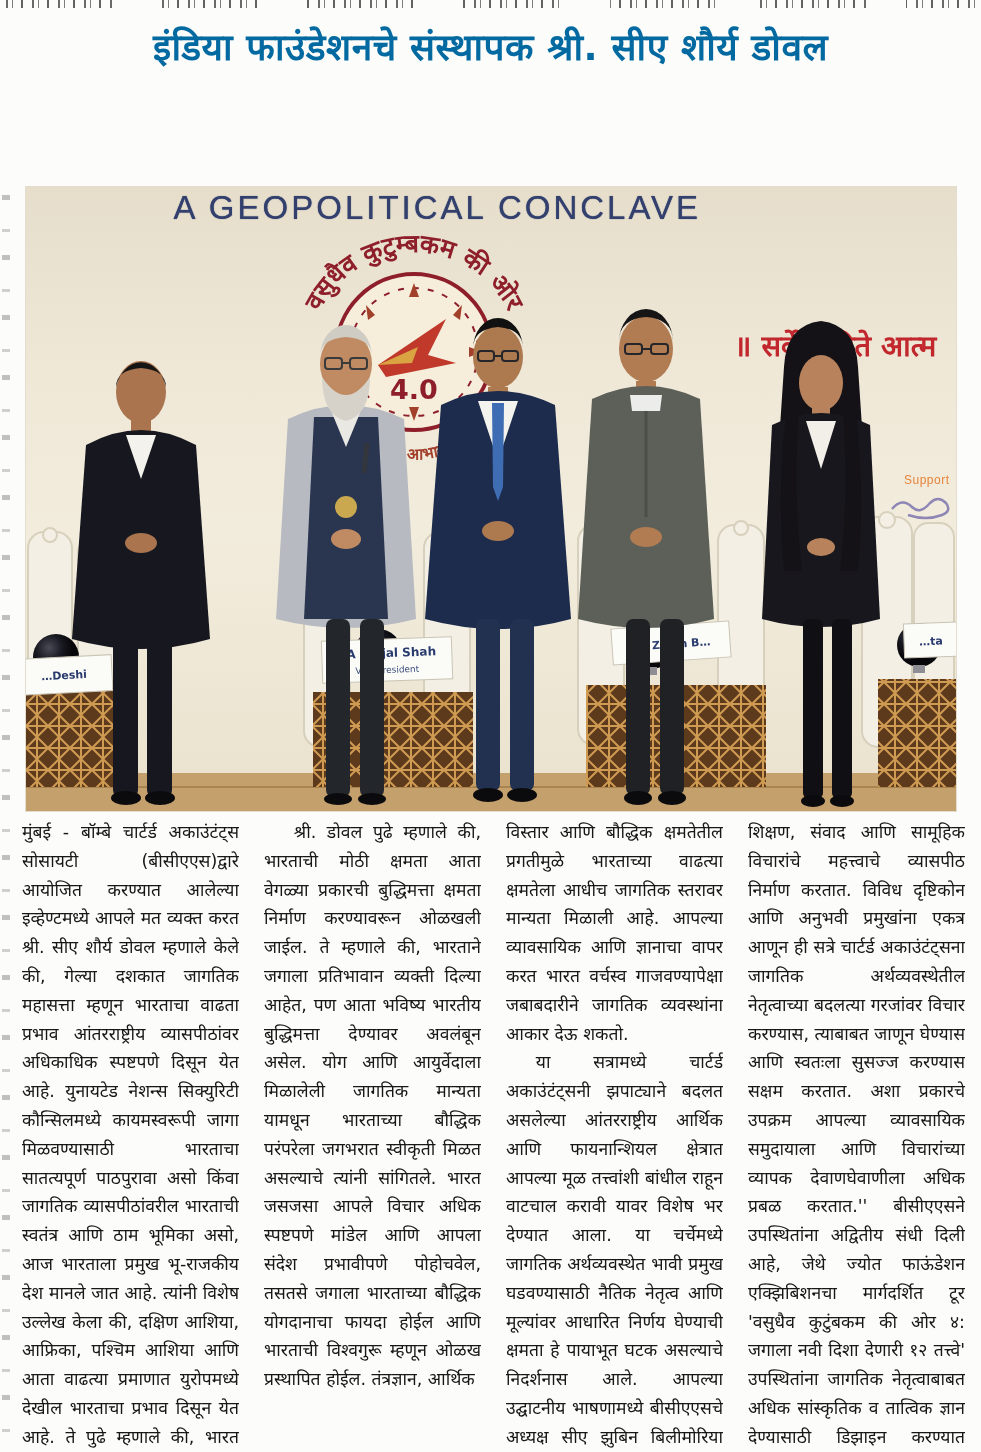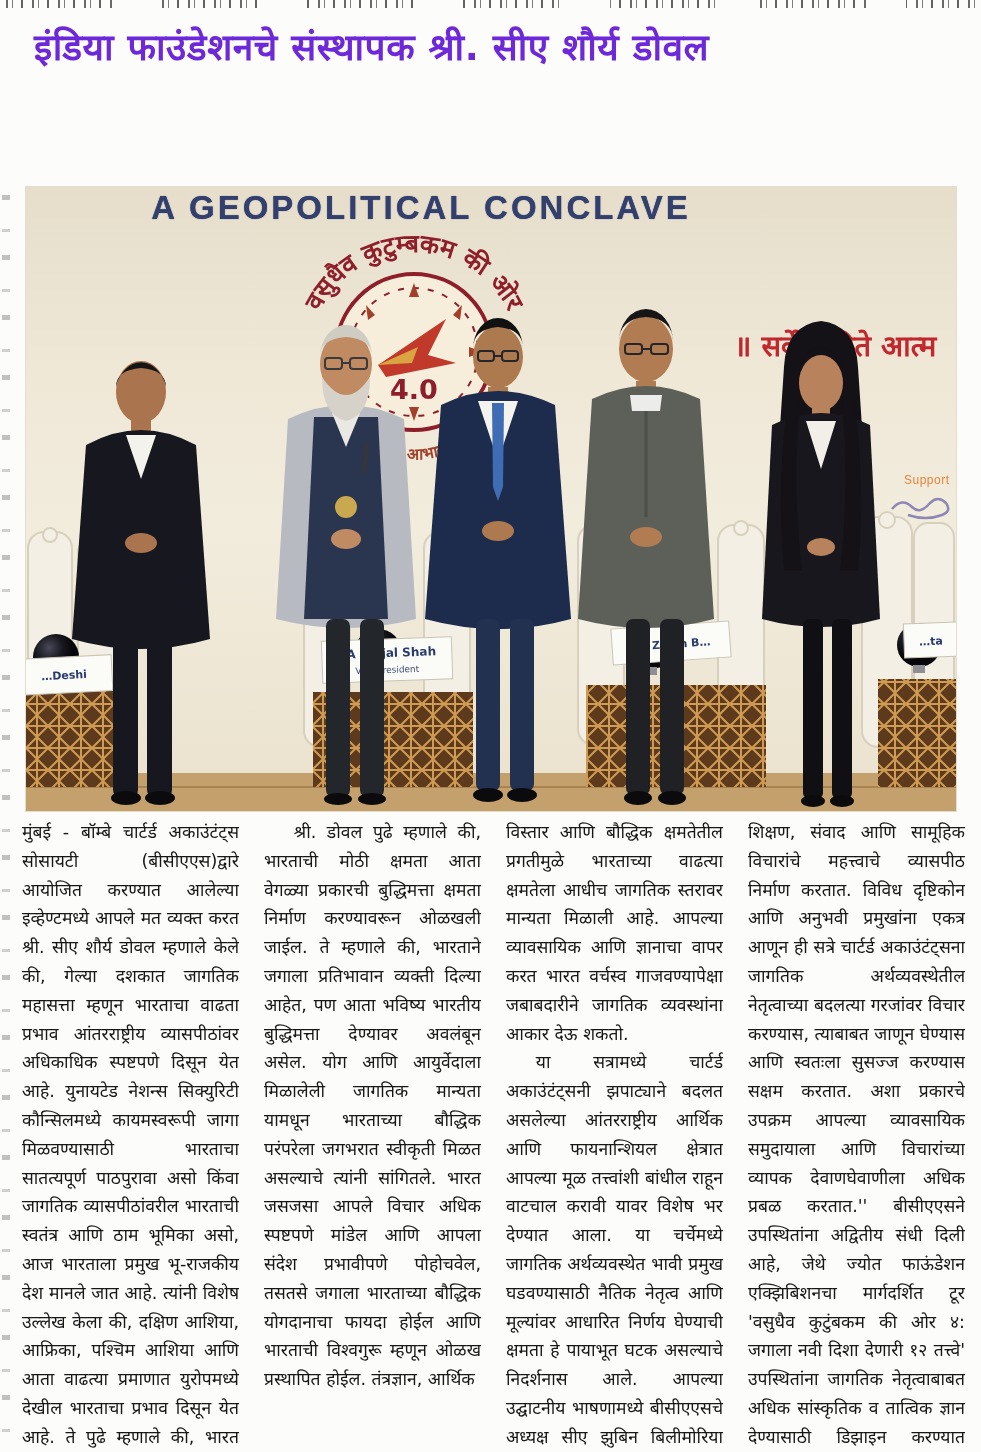--- a/index.html
+++ b/index.html
@@ -17,33 +17,33 @@
     -webkit-mask-image:repeating-linear-gradient(90deg,#000 0 110px,transparent 110px 150px);
             mask-image:repeating-linear-gradient(90deg,#000 0 110px,transparent 110px 150px);
   }
   
   .left-crop{
     position:absolute;top:195px;bottom:0;left:2px;width:8px;opacity:.45;
     background:repeating-linear-gradient(180deg,#777 0 5px,transparent 5px 34px,#999 34px 37px,transparent 37px 60px);
   }
   .headline{
     position:absolute;top:20px;left:34px;right:34px;
-    font-weight:bold;color:#6d28d9;
+    text-align:center;font-weight:bold;color:#0369a1;
     font-size:37px;line-height:55px;
     letter-spacing:.5px;
   }
   .photo{
     position:absolute;left:25px;top:186px;width:930px;height:624px;
     background:linear-gradient(180deg,#e6decb 0%,#efe8d7 30%,#f2ecdd 55%,#eae2cd 100%);
     overflow:hidden;border:1px solid #e3ddcd;
   }
   .banner-title{
-    position:absolute;top:2px;left:115px;width:560px;text-align:center;
+    position:absolute;top:2px;left:115px;width:560px;text-align:right;
     font-family:"Liberation Sans","DejaVu Sans",sans-serif;
-    font-weight:bold;font-size:33px;letter-spacing:3px;color:#33406e;
+    font-weight:normal;font-size:33px;letter-spacing:3px;color:#33406e;
     text-shadow:0 0 1px #33406e;
   }
   .quote{
     position:absolute;top:138px;left:708px;white-space:nowrap;
     font-weight:bold;font-size:29px;color:#c1272d;
   }
   .support{
     position:absolute;top:286px;left:878px;
     font-family:"Liberation Sans","DejaVu Sans",sans-serif;
     font-weight:normal;font-size:12px;color:#e8833a;letter-spacing:.5px;

